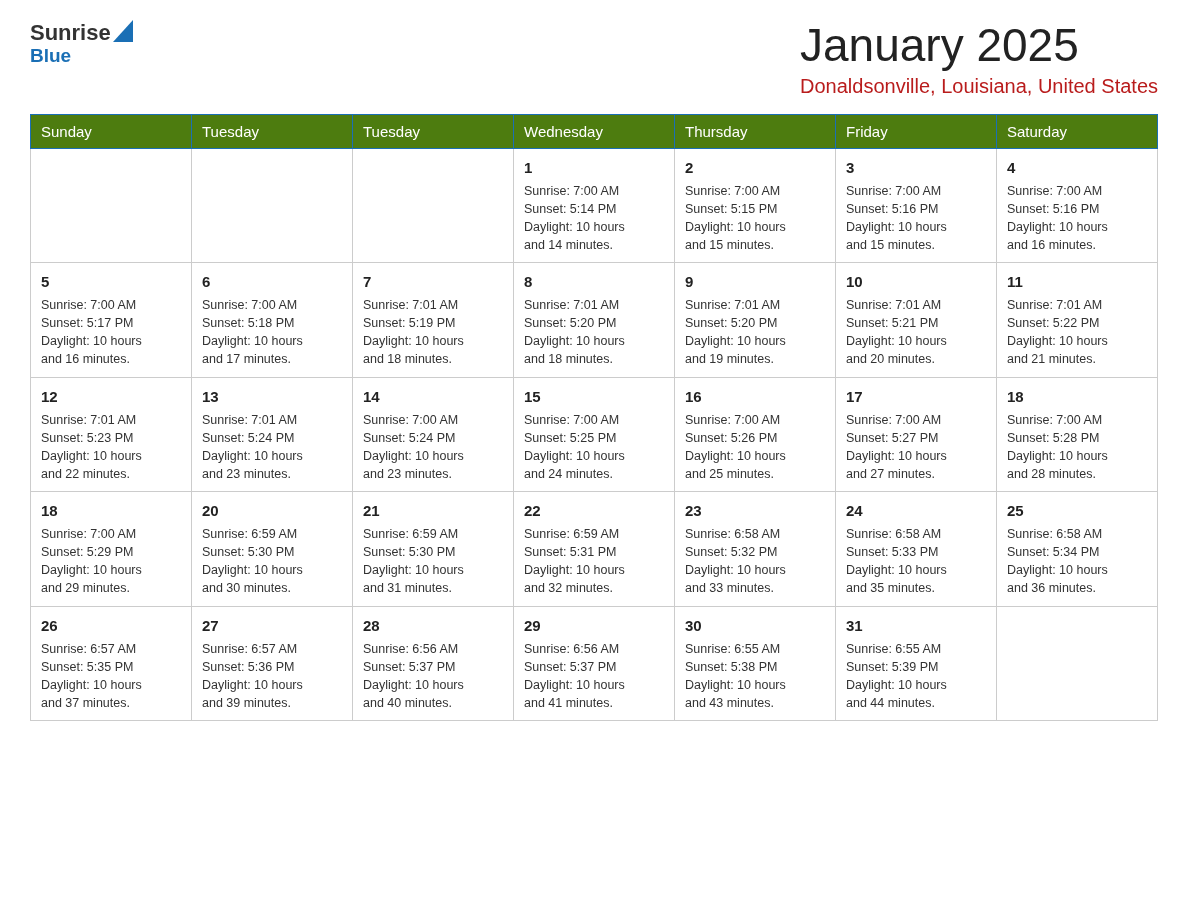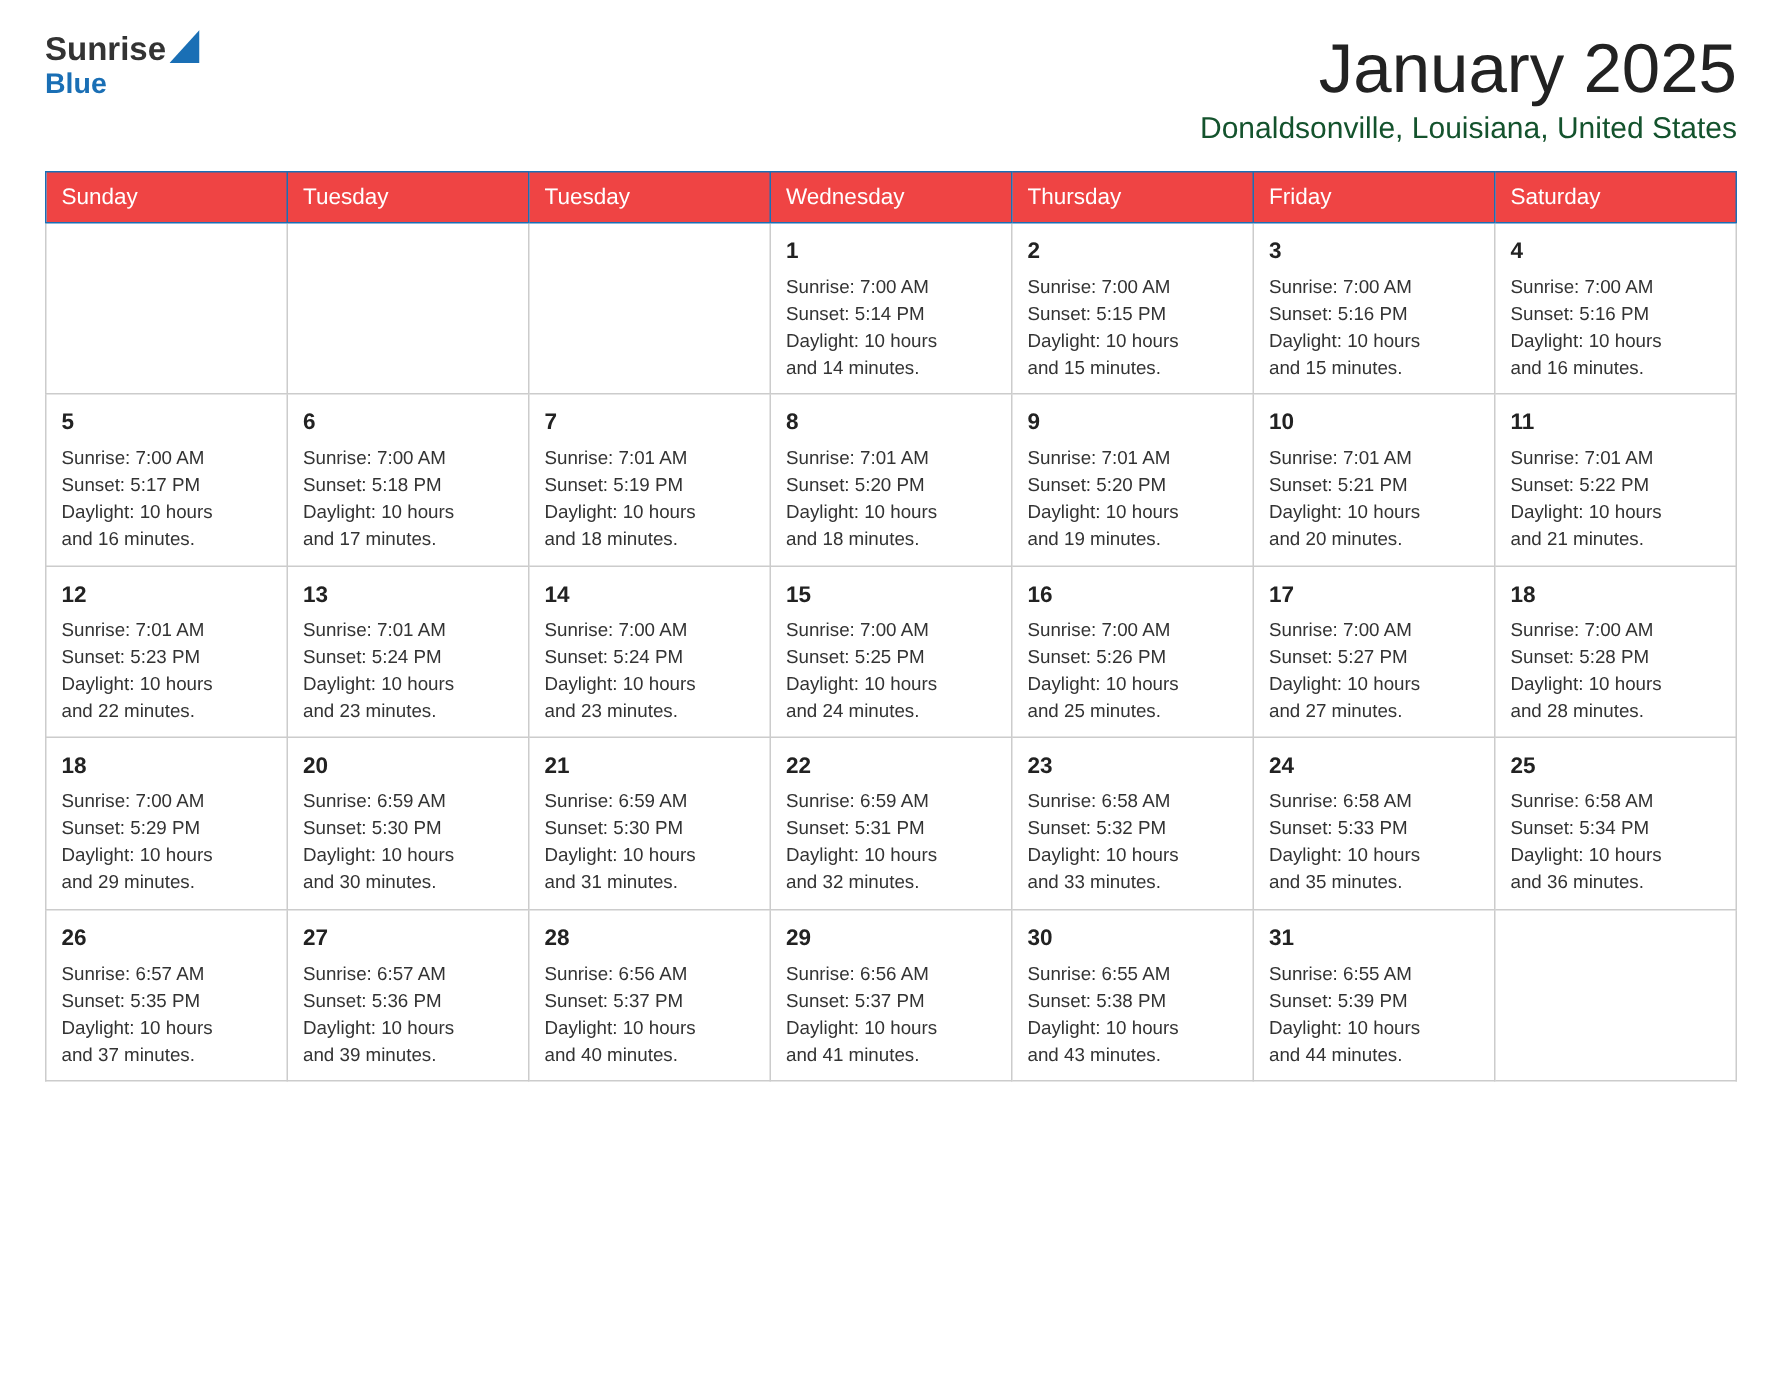--- a/index.html
+++ b/index.html
@@ -24,40 +24,39 @@
       font-size: 22px;
       font-weight: bold;
       color: #333;
     }
     .logo-text-blue {
       font-size: 19px;
       font-weight: bold;
       color: #1a6fb5;
     }
     .title-area {
-      text-align: right;
     }
     .page-title {
       font-size: 46px;
       font-weight: normal;
       color: #222;
       line-height: 1.1;
     }
     .page-subtitle {
       font-size: 20px;
-      color: #14532d;
+      color: #b91c1c;
       margin-top: 4px;
     }
     .calendar-table {
       width: 100%;
       border-collapse: collapse;
       border: 1px solid #ccc;
     }
     .calendar-table th {
-      background-color: #ef4444;
+      background-color: #4d7c0f;
       color: #fff;
       font-size: 15px;
       font-weight: normal;
       padding: 8px 10px;
       text-align: left;
       border: 1px solid #1a6fb5;
     }
     .calendar-table td {
       vertical-align: top;
       padding: 8px 10px;

